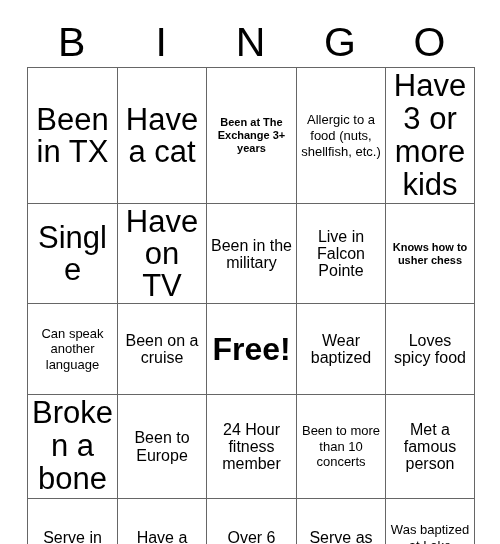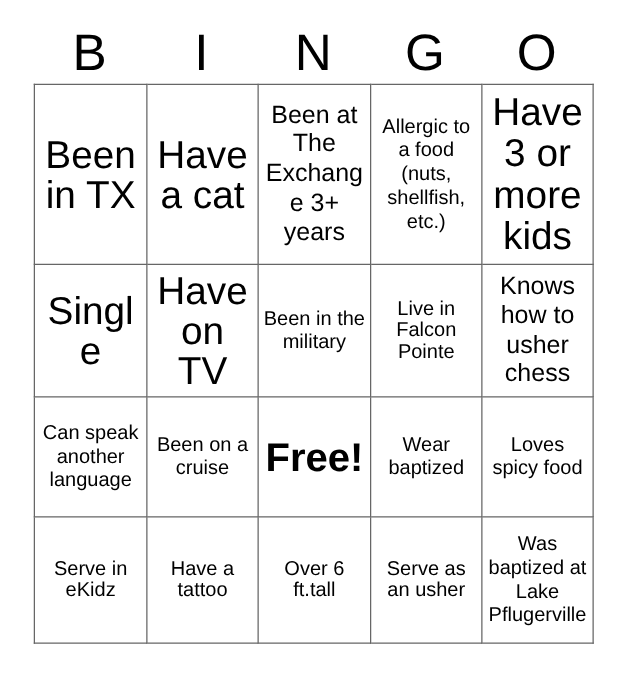--- a/index.html
+++ b/index.html
@@ -75,22 +75,22 @@
   tr.row-1 td { height: 93px; }
   tr.row-2 td { height: 89px; }
   tr.row-3 td { height: 86px; }
   tr.row-4 td { height: 89px; }
   tr.row-5 td { height: 90px; }
 
   
   .t-xl   { font-size: 31px; line-height: 1.02; }
   .t-lg   { font-size: 31px; line-height: 1.06; }
   .t-md   { font-size: 16px; line-height: 1.08; }
-  .t-sm   { font-size: 20px; line-height: 1.18; }
-  .t-xs   { font-size: 16px; line-height: 1.2; }
+  .t-sm   { font-size: 11px; line-height: 1.18; font-weight: bold; }
+  .t-xs   { font-size: 13px; line-height: 1.2; }
   .t-free { font-size: 32px; line-height: 1.0; font-weight: bold; }
 </style>
 </head>
 <body>
 
 <div id="card">
 
   <div id="header-row">
     <div class="header-letter">B</div>
     <div class="header-letter">I</div>
@@ -122,20 +122,27 @@
         <td class="t-md">Live in Falcon Pointe</td>
         <td class="t-sm">Knows how to usher chess</td>
       </tr>
       <tr class="row-3">
         <td class="t-xs">Can speak another language</td>
         <td class="t-md">Been on a cruise</td>
         <td class="t-free">Free!</td>
         <td class="t-md">Wear baptized</td>
         <td class="t-md">Loves spicy food</td>
       </tr>
+      <tr class="row-4">
+        <td class="t-lg">Broken a bone</td>
+        <td class="t-md">Been to Europe</td>
+        <td class="t-md">24 Hour fitness member</td>
+        <td class="t-xs">Been to more than 10 concerts</td>
+        <td class="t-md">Met a famous person</td>
+      </tr>
       <tr class="row-5">
         <td class="t-md">Serve in eKidz</td>
         <td class="t-md">Have a tattoo</td>
         <td class="t-md">Over 6 ft.tall</td>
         <td class="t-md">Serve as an usher</td>
         <td class="t-xs">Was baptized at Lake Pflugerville</td>
       </tr>
     </tbody>
   </table>
 

